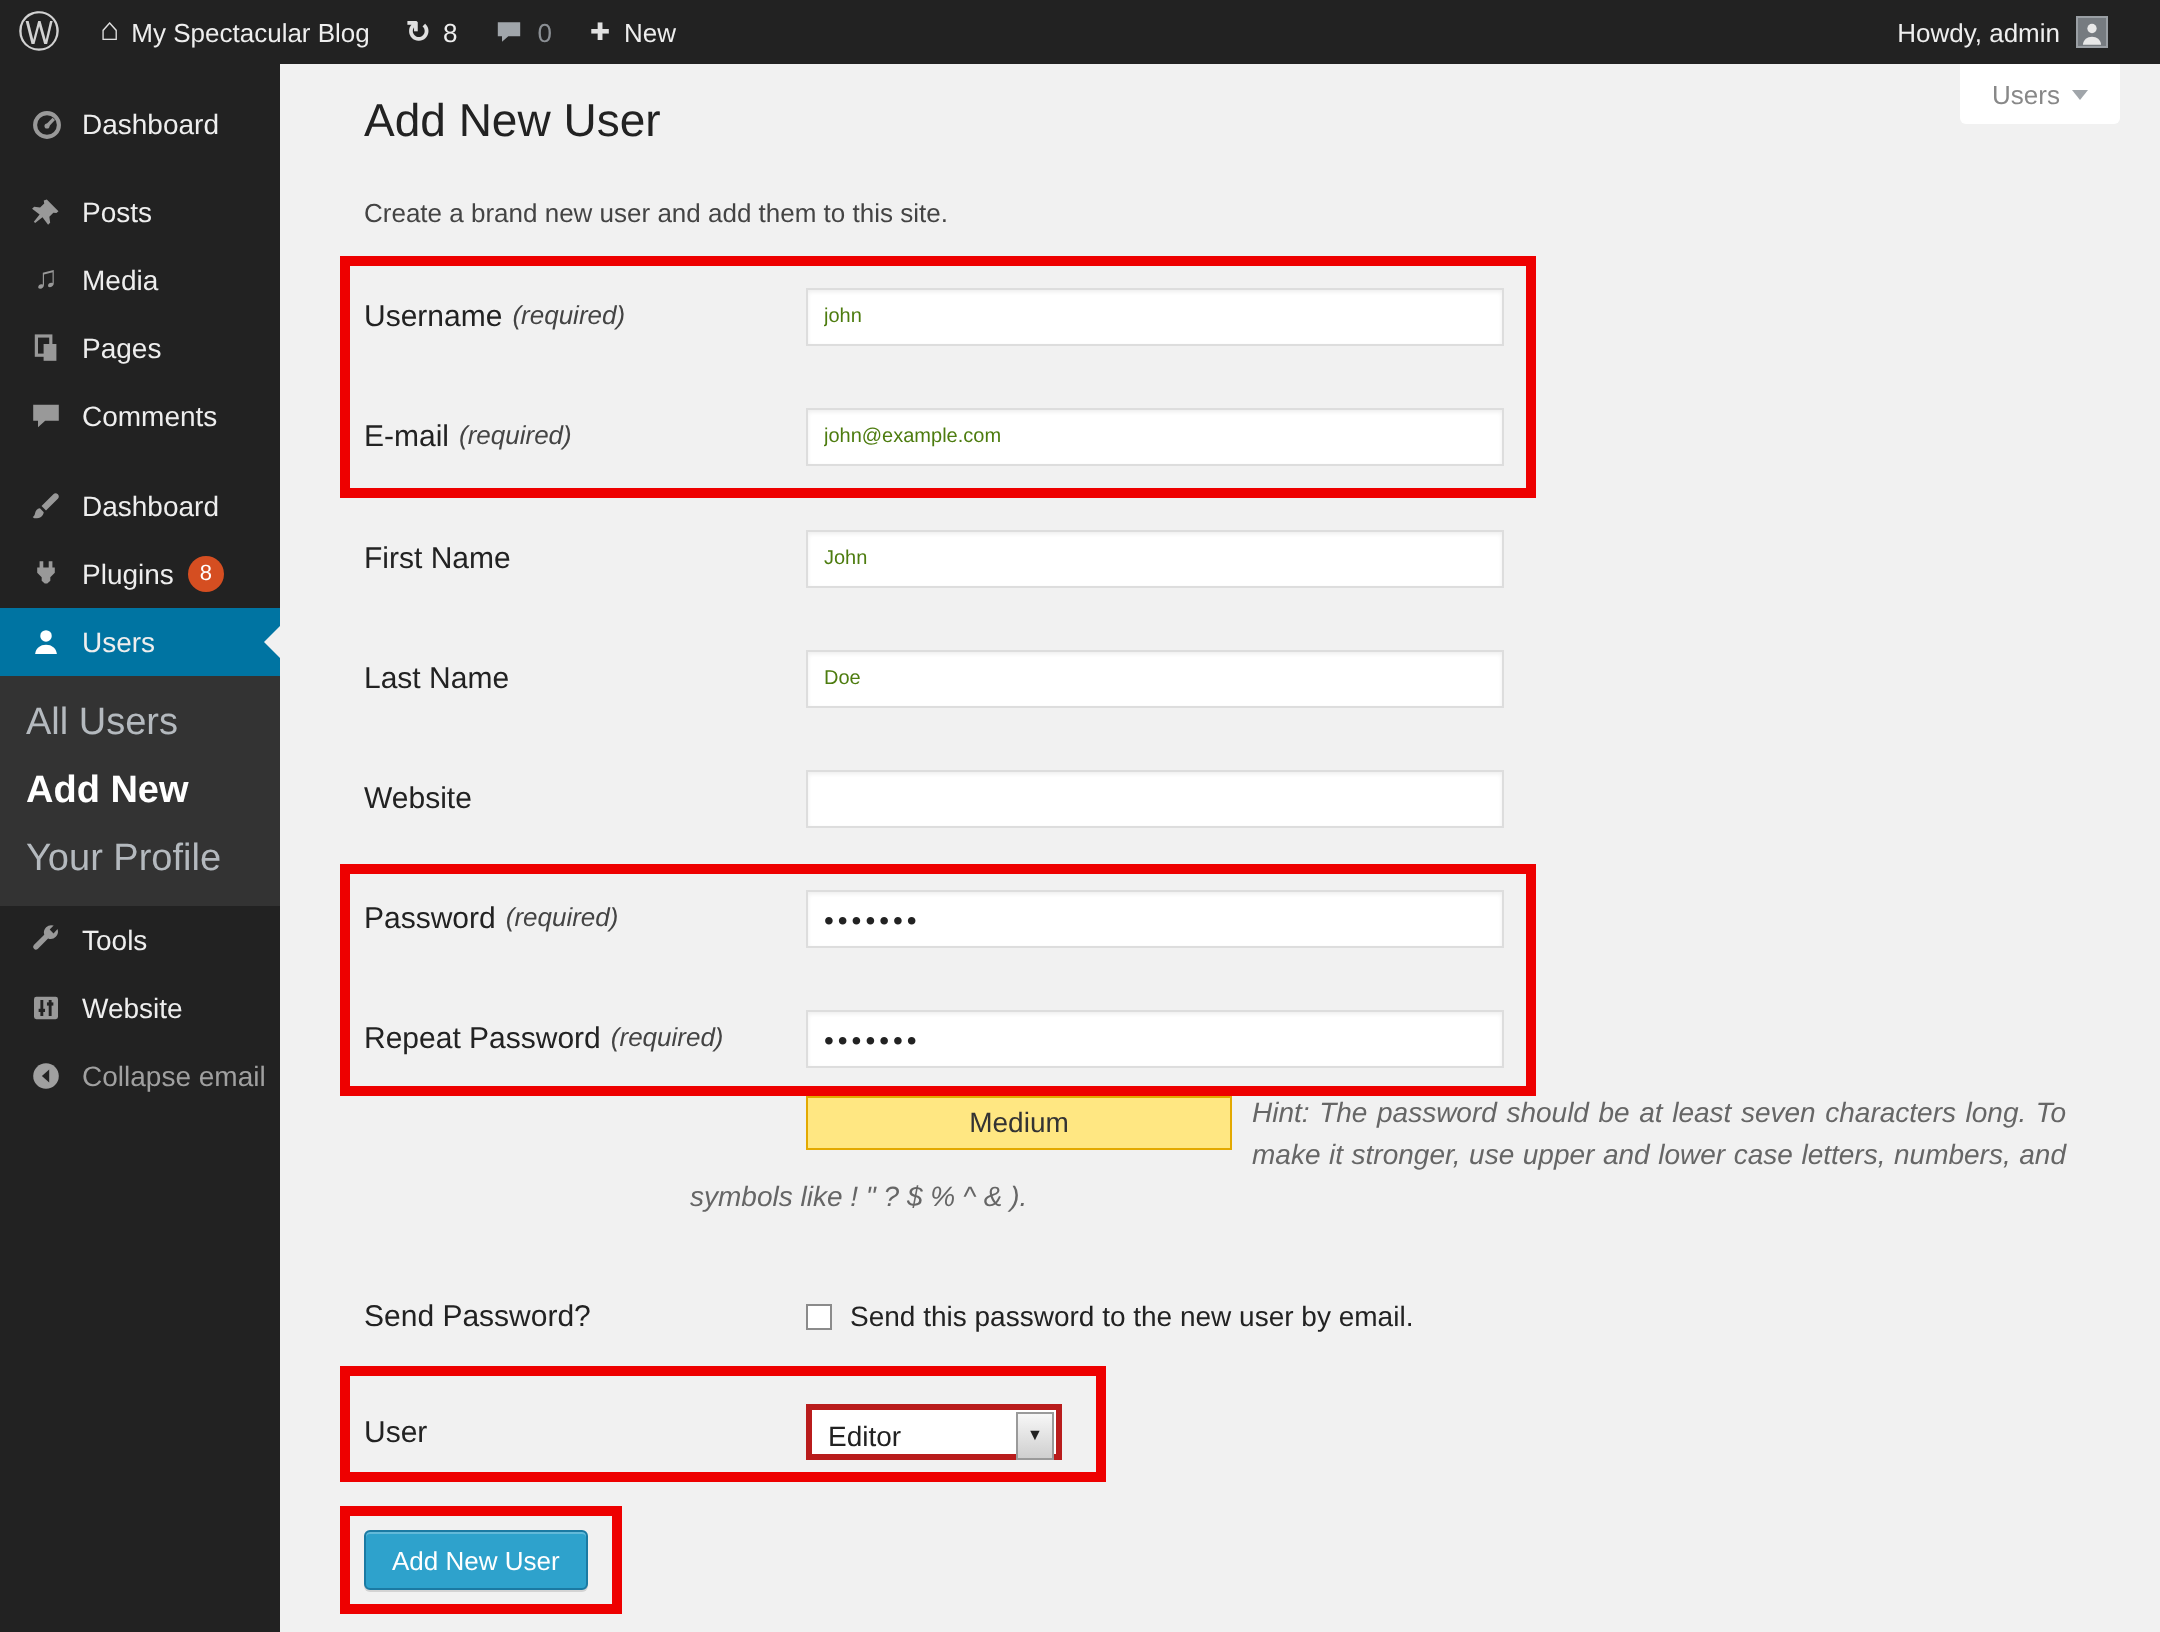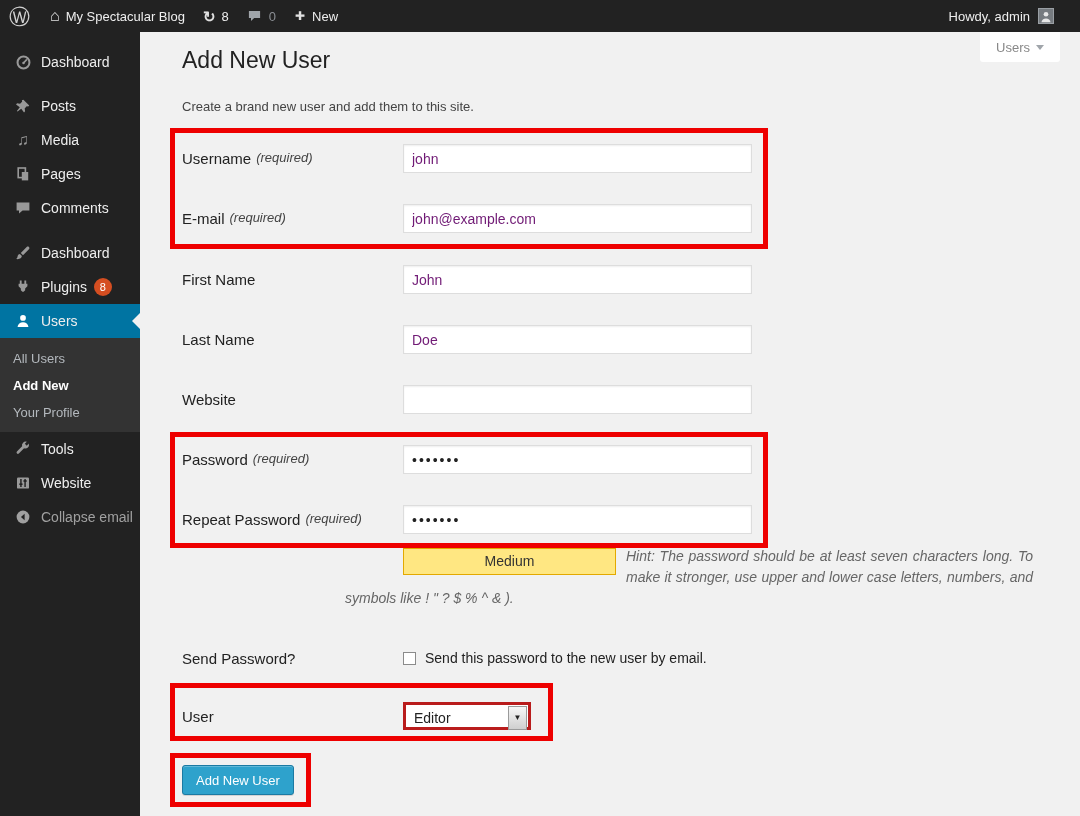--- a/index.html
+++ b/index.html
@@ -45,21 +45,21 @@
   .active-arrow {
     position:absolute; right:0; top:50%; margin-top:-8px;
     width:0; height:0; border-top:8px solid transparent; border-bottom:8px solid transparent;
     border-right:8px solid #f1f1f1;
   }
   .badge {
     min-width:18px; height:18px; border-radius:9px; background:#d54e21; color:#fff;
     font-size:11px; line-height:18px; text-align:center; margin-left:7px; padding:0 3px;
   }
   .submenu { background:#333; padding:7px 0 6px 0; }
-  .submenu-item { padding:6px 11px 6px 13px; font-size:13px; color:#b4b9be; cursor:pointer; }
+  .submenu-item { padding:6px 11px 6px 13px; font-size:19px; color:#b4b9be; cursor:pointer; }
   .submenu-item.current { color:#fff; font-weight:bold; }
   .note-glyph { font-size:16px; line-height:1; }
 
   
   .content {
     position:absolute; top:32px; left:160px; width:920px; height:784px;
     background:#f1f1f1; padding:14px 22px 0 22px;
   }
   .help-tab {
     position:absolute; top:0; right:20px; width:80px; height:30px;
@@ -68,21 +68,21 @@
   }
   .help-arrow { width:0; height:0; border-left:4px solid transparent; border-right:4px solid transparent; border-top:5px solid #a0a5aa; }
   .page-title { margin:0; font-size:23px; font-weight:400; color:#222; line-height:29px; }
   .page-sub { margin:24px 0 0 0; font-size:13px; color:#444; }
 
   .frow { position:absolute; left:22px; height:29px; display:flex; align-items:center; }
   .flabel { width:221px; font-size:15px; color:#222; display:flex; align-items:flex-start; gap:5px; }
   .req { font-size:13px; font-style:italic; color:#444; }
   .tinput {
     width:349px; height:29px; border:1px solid #ddd; background:#fff; padding:0 8px;
-    font-size:14px; color:#701a75; font-family:"Liberation Sans", sans-serif;
+    font-size:10px; color:#4d7c0f; font-family:"Liberation Sans", sans-serif;
     box-shadow:inset 0 1px 2px rgba(0,0,0,.07); outline:none;
   }
   .pw { font-size:14px; letter-spacing:2px; color:#222; }
 
   .hint-wrap { position:absolute; left:185px; top:514px; width:688px; }
   .strength-meter {
     float:left; width:213px; height:27px; margin:2px 10px 13px 58px;
     background:#ffe782; border:1px solid #e3a900; text-align:center;
     font-size:14px; color:#333; line-height:25px;
   }

